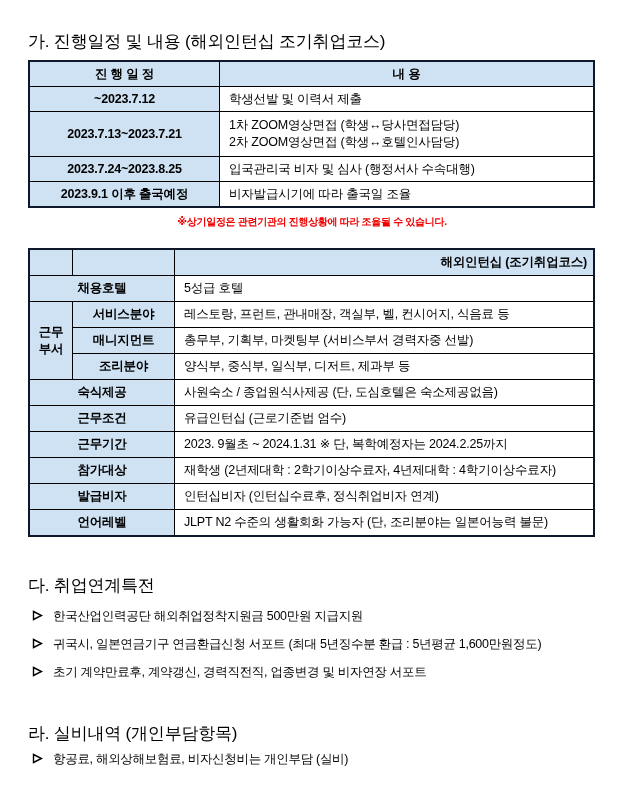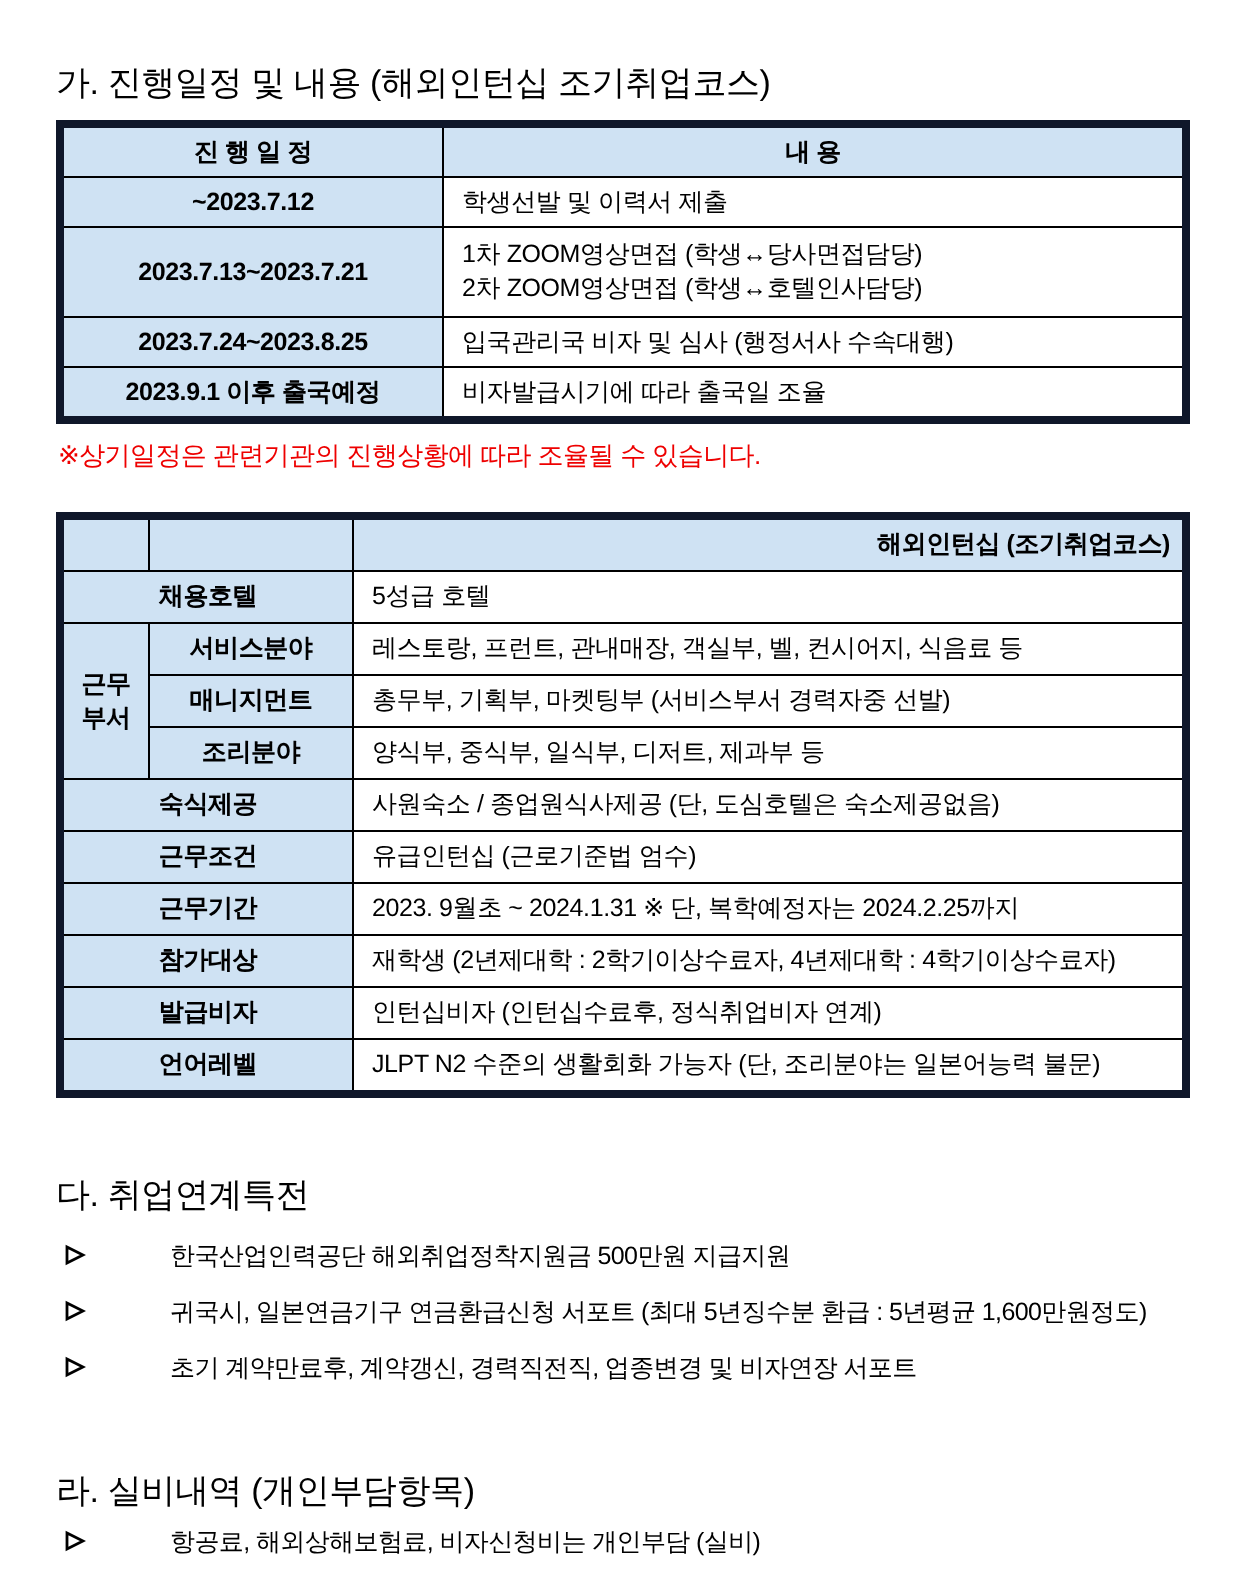--- a/index.html
+++ b/index.html
@@ -7,46 +7,46 @@
     width:623px; height:787px; overflow:hidden;
     font-family:"Liberation Sans","DejaVu Sans",sans-serif;
     color:#000;
   }
   .page { padding:13px 28px 0 28px; }
 
   .section-title {
     font-size:17px; font-weight:normal; margin:17px 0 7px 0; letter-spacing:-0.2px;
   }
 
-  table { border-collapse:collapse; table-layout:fixed; width:567px; border:4px solid #0f172a; }
+  table { border-collapse:collapse; table-layout:fixed; width:567px; border:2px solid #0f172a; }
   td { border:1px solid #000; font-size:12.5px; padding:2px 6px; line-height:1.35; letter-spacing:-0.2px; }
   .fill { background:#cfe2f3; font-weight:bold; text-align:center; }
   .content { text-align:left; padding-left:9px;margin-top:14px; }
   .dotted { border-bottom:1px dotted #555; }
 
   
   .t1 .c1 { width:177px; }
   .t1 td { height:20px; }
   .t1 .dbl { height:40px; }
 
   
   .t2 .ca { width:30px; }
   .t2 .cb { width:89px; }
   .t2 td { height:21px; }
   .t2 .hdr { font-weight:bold; text-align:right;padding-left:28px; }
 
-  .note { color:#ee0000; font-weight:normal; font-size:13px; margin:7px 0 0 1px; letter-spacing:-0.3px; }
+  .note { color:#ee0000; font-weight:bold; font-size:10px; margin:7px 0 0 1px; letter-spacing:-0.3px;text-align:center; }
   .red { color:#000000; }
 
   .gap-a { height:19px; } .gap-b { height:20px; }
   .gap-d { height:24px; } .gap-e { height:16px; }
 
   .bullet-row { display:flex; align-items:flex-start; margin:11px 0 0 4px; font-size:12.5px; letter-spacing:-0.3px; }
   .bullet-row .glyph { flex:0 0 auto; margin:2px 10px 0 0; line-height:1; }
-  .bullet-row .txt { line-height:1.35;margin-left:32px; }
+  .bullet-row .txt { line-height:1.35; }
 
   .flow { display:flex; align-items:center; justify-content:space-between; width:567px; margin-top:10px; }
   .step {
     width:66px; height:62px; background:#4a86e8; color:#fff;
     display:flex; flex-direction:column; align-items:center; justify-content:center;
     font-weight:bold; font-size:13px; line-height:1.3; text-align:center; letter-spacing:-0.5px;
   }
 </style>
 </head>
 <body>

